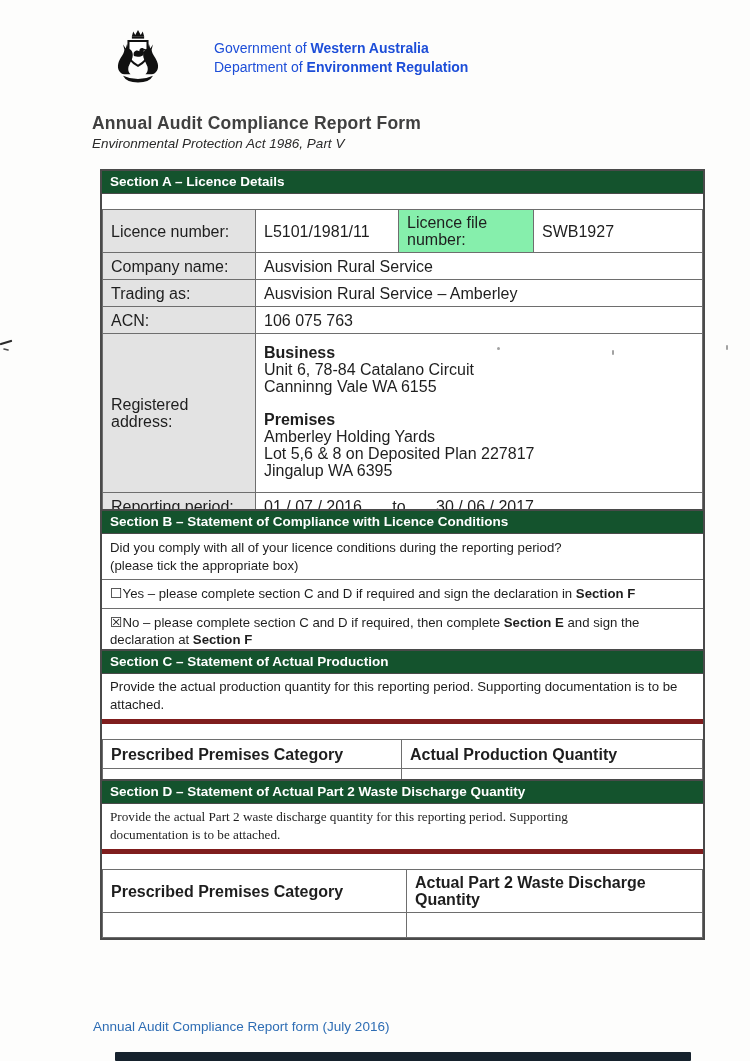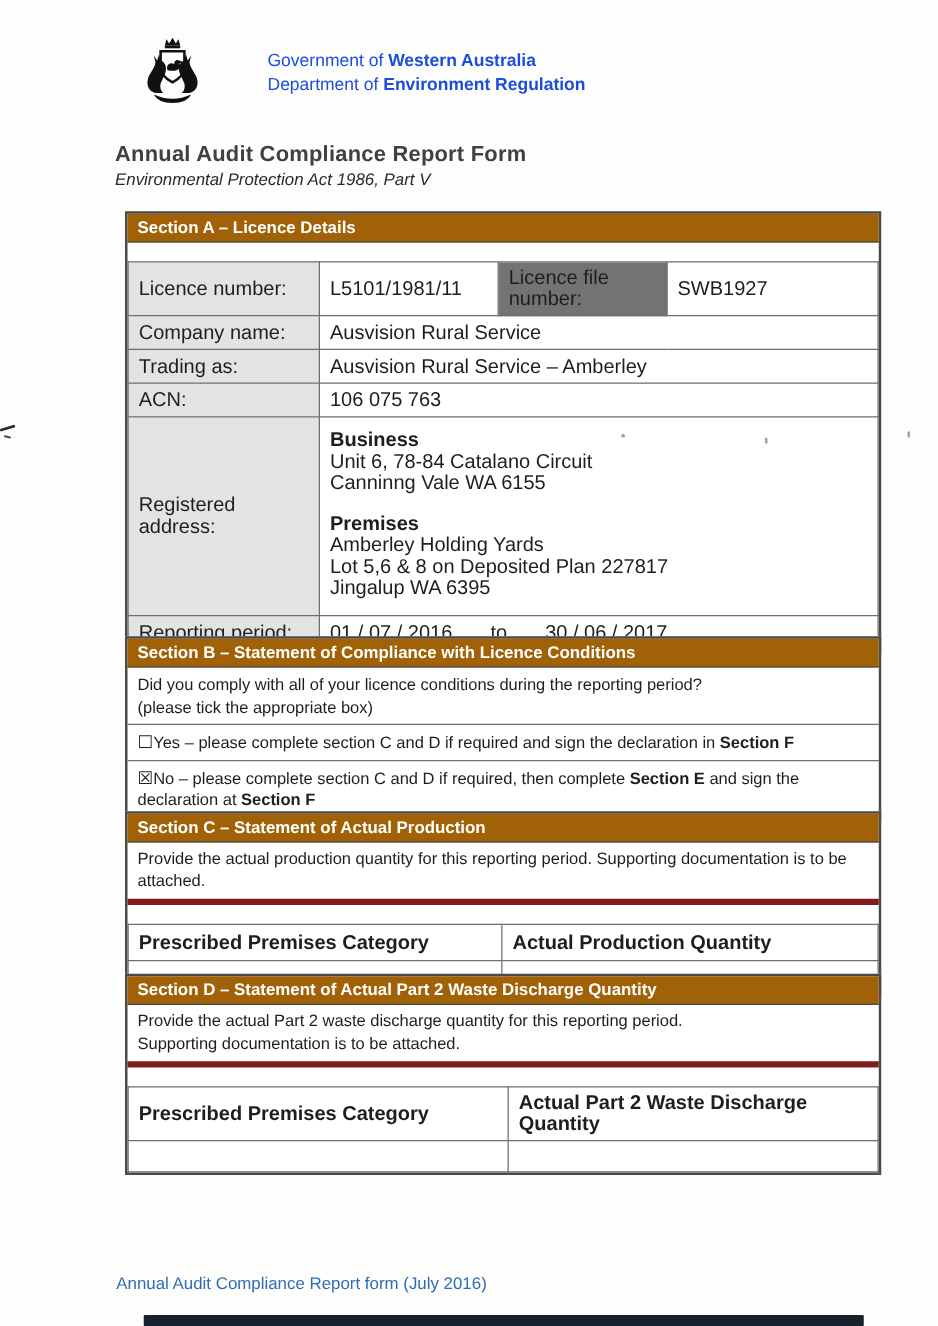--- a/index.html
+++ b/index.html
@@ -12,25 +12,25 @@
   #masthead{position:absolute;top:27px;left:104px;display:flex;align-items:center;gap:14px;}
   #crest{width:68px;height:62px;flex:0 0 auto;}
   .gov-lines{font-size:14px;line-height:19.5px;color:#1d4ed8;white-space:nowrap;margin-left:28px;}
   .gov-lines b{font-weight:bold;}
   
   #title-block{position:absolute;left:92px;top:113px;}
   .doc-title{margin:0;font-size:17.5px;font-weight:bold;color:#404040;letter-spacing:.2px;}
   .doc-subtitle{margin:2px 0 0 0;font-size:13.5px;font-style:italic;color:#2a2a2a;}
   
   .section{position:absolute;left:100px;width:605px;border:2px solid #4a4a4a;background:#fff;box-sizing:border-box;}
-  .section-bar{background:#a16207;color:#fff;font-weight:bold;font-size:13.5px;padding:3px 8px 4px 8px;border-bottom:1px solid #4a4a4a;}
+  .section-bar{background:#14532d;color:#fff;font-weight:bold;font-size:13.5px;padding:3px 8px 4px 8px;border-bottom:1px solid #4a4a4a;}
   table{width:100%;border-collapse:collapse;table-layout:fixed;font-size:16px;margin-top:15px;}
   td,th{border:1px solid #6e6e6e;padding:4px 8px;vertical-align:middle;text-align:left;line-height:17px;font-weight:normal;}
   .label-cell{background:#e3e3e3;}
-  .label-cell2{background:#737373;}
+  .label-cell2{background:#86efac;}
   .bold{font-weight:bold;}
   
   #section-a{top:169px;}
   #section-a td{height:18px;}
   .addr-cell{padding:3px 26px 6px 8px;}
   .addr-gap{height:16px;}
   .rp-seg{margin-right:26px;}
   .rp-join{margin-right:26px;}
   
   #section-b{top:509px;}
@@ -167,21 +167,21 @@
     <tr class="empty-row">
       <td></td>
       <td></td>
     </tr>
   </tbody>
     </table>
 </div>
 
 <div id="section-d" class="section">
   <div class="section-bar">Section D – Statement of Actual Part 2 Waste Discharge Quantity</div>
-  <div class="intro" style="padding-right:120px;">Provide the actual Part 2 waste discharge quantity for this reporting period. Supporting documentation is to be attached.</div>
+  <div class="intro" style="padding-right:120px;font-family:Liberation Serif, serif;">Provide the actual Part 2 waste discharge quantity for this reporting period. Supporting documentation is to be attached.</div>
   <table class="cd-table">
     <colgroup>
         <col style="width:304px">
         <col>
       </colgroup>
     <tbody>
         <tr>
       <th>Prescribed Premises Category</th>
       <th>Actual Part 2 Waste Discharge Quantity</th>
     </tr>

